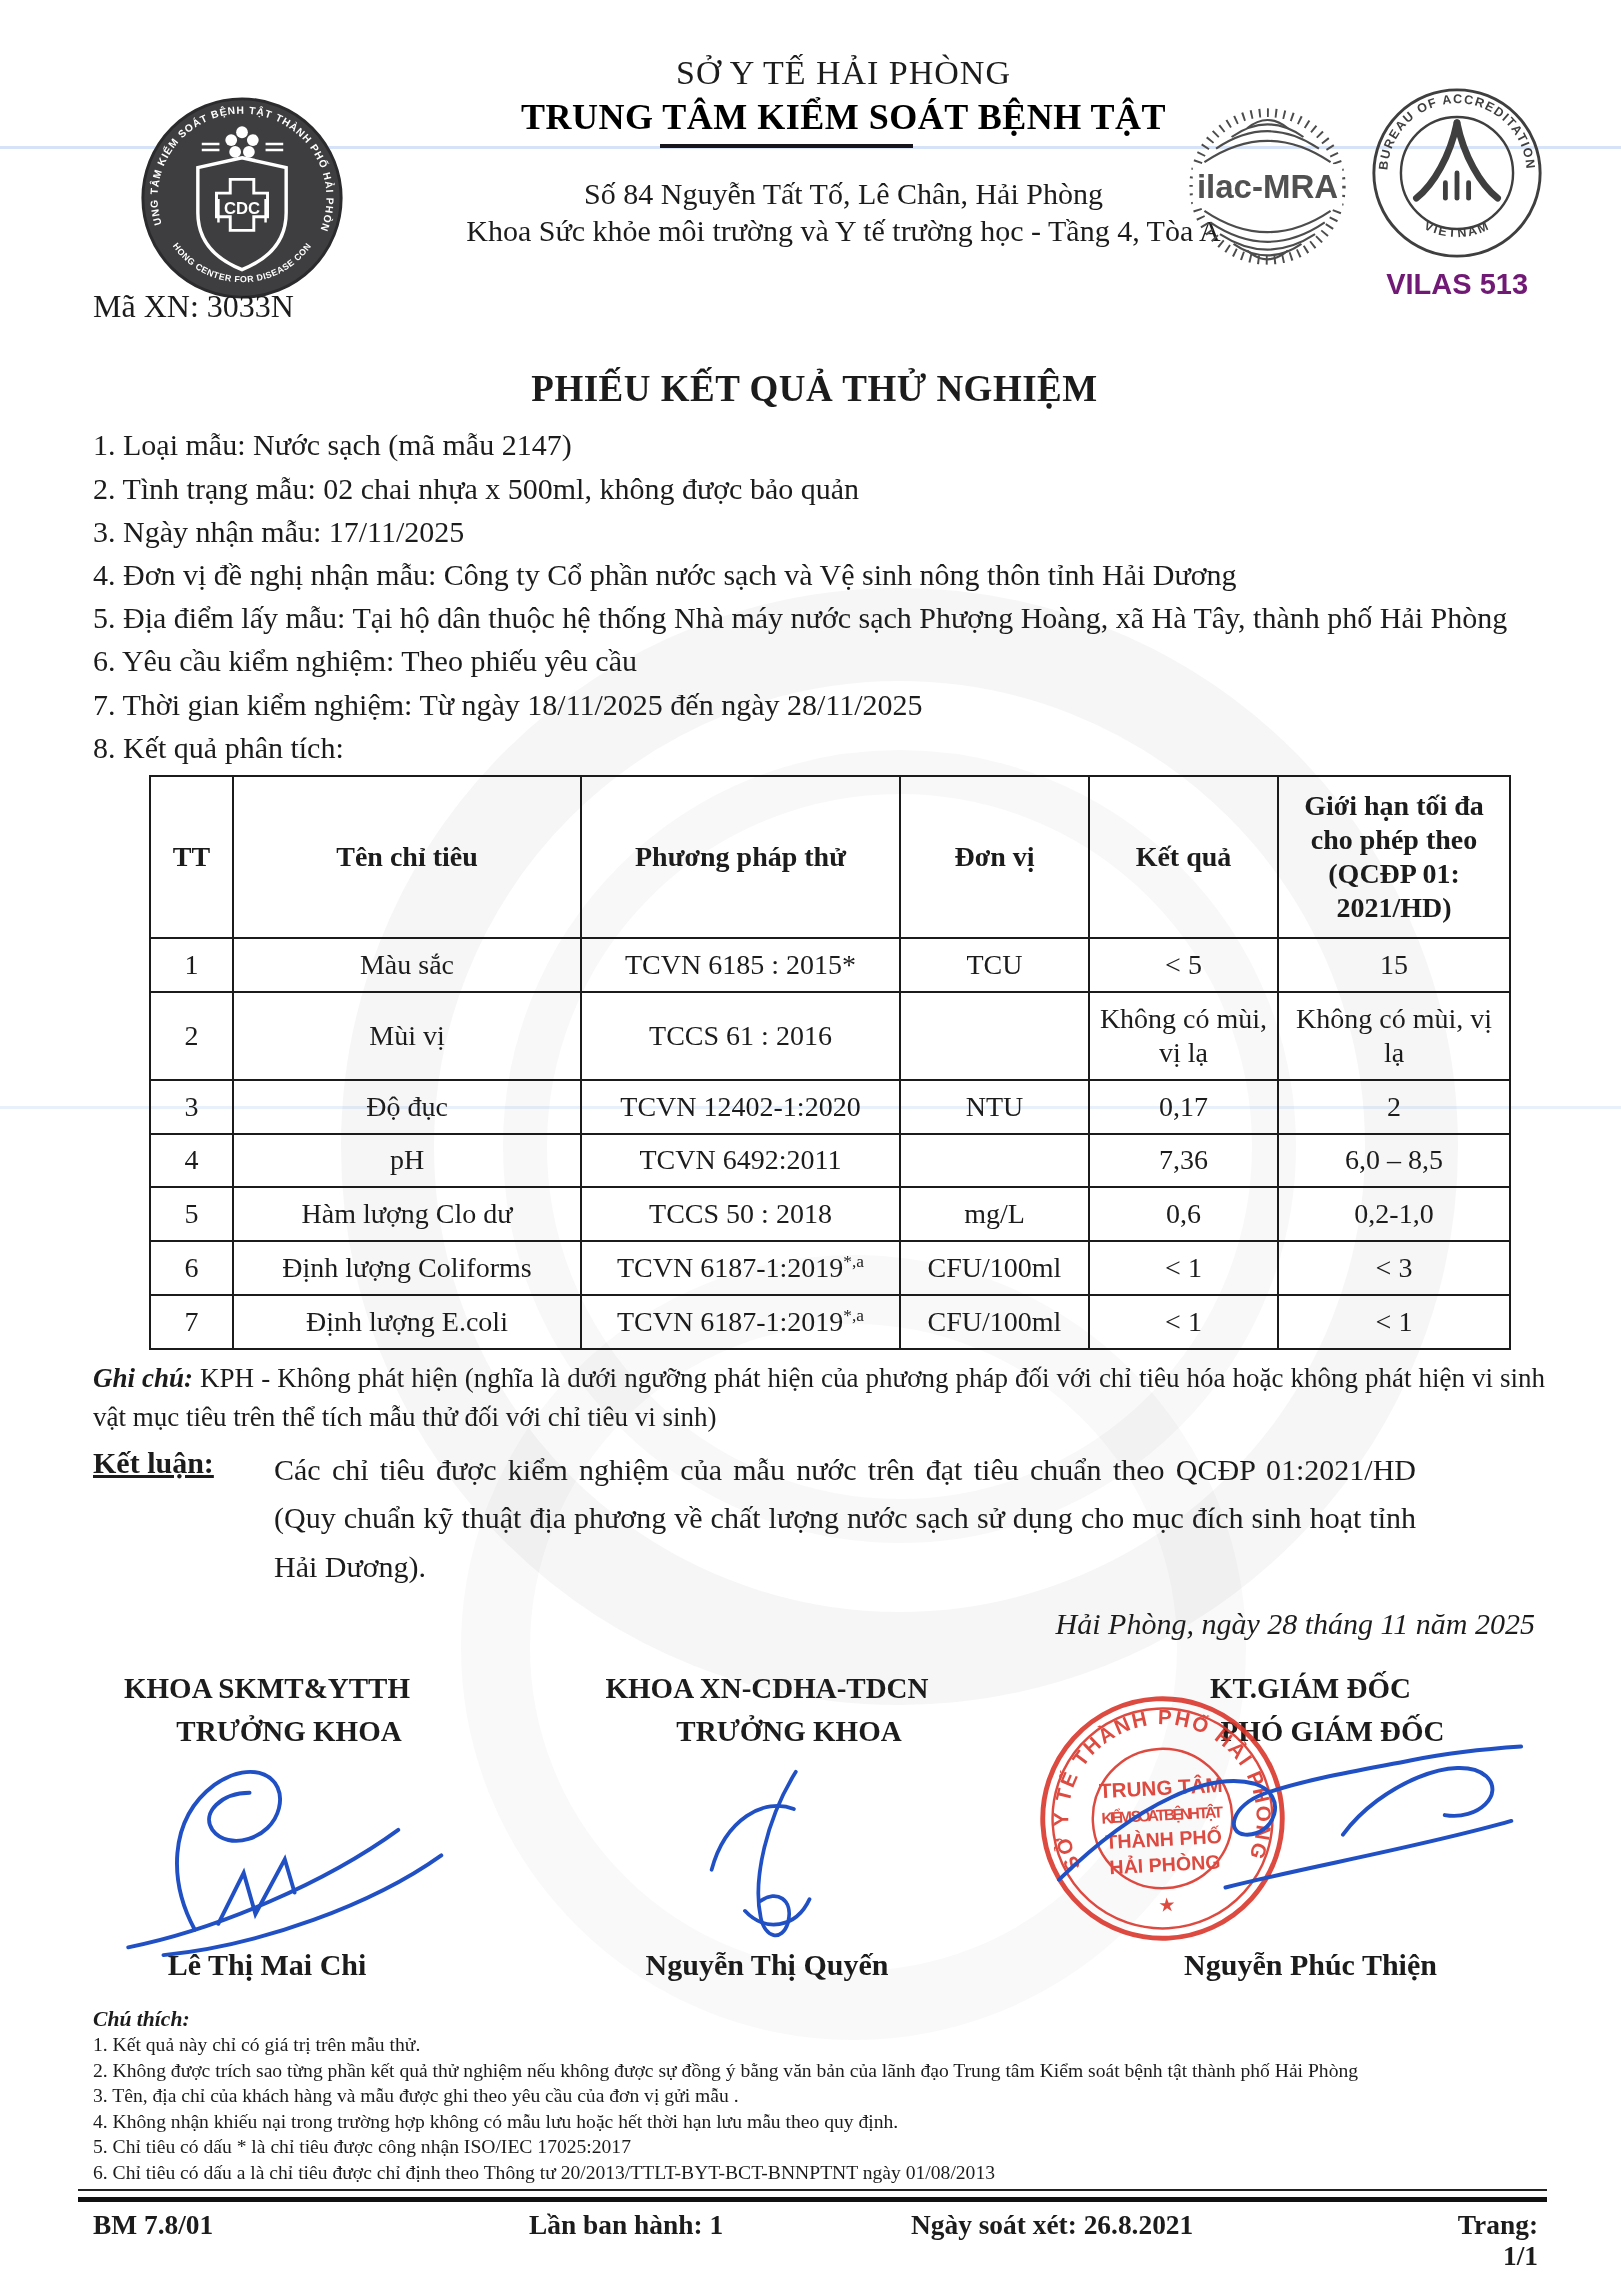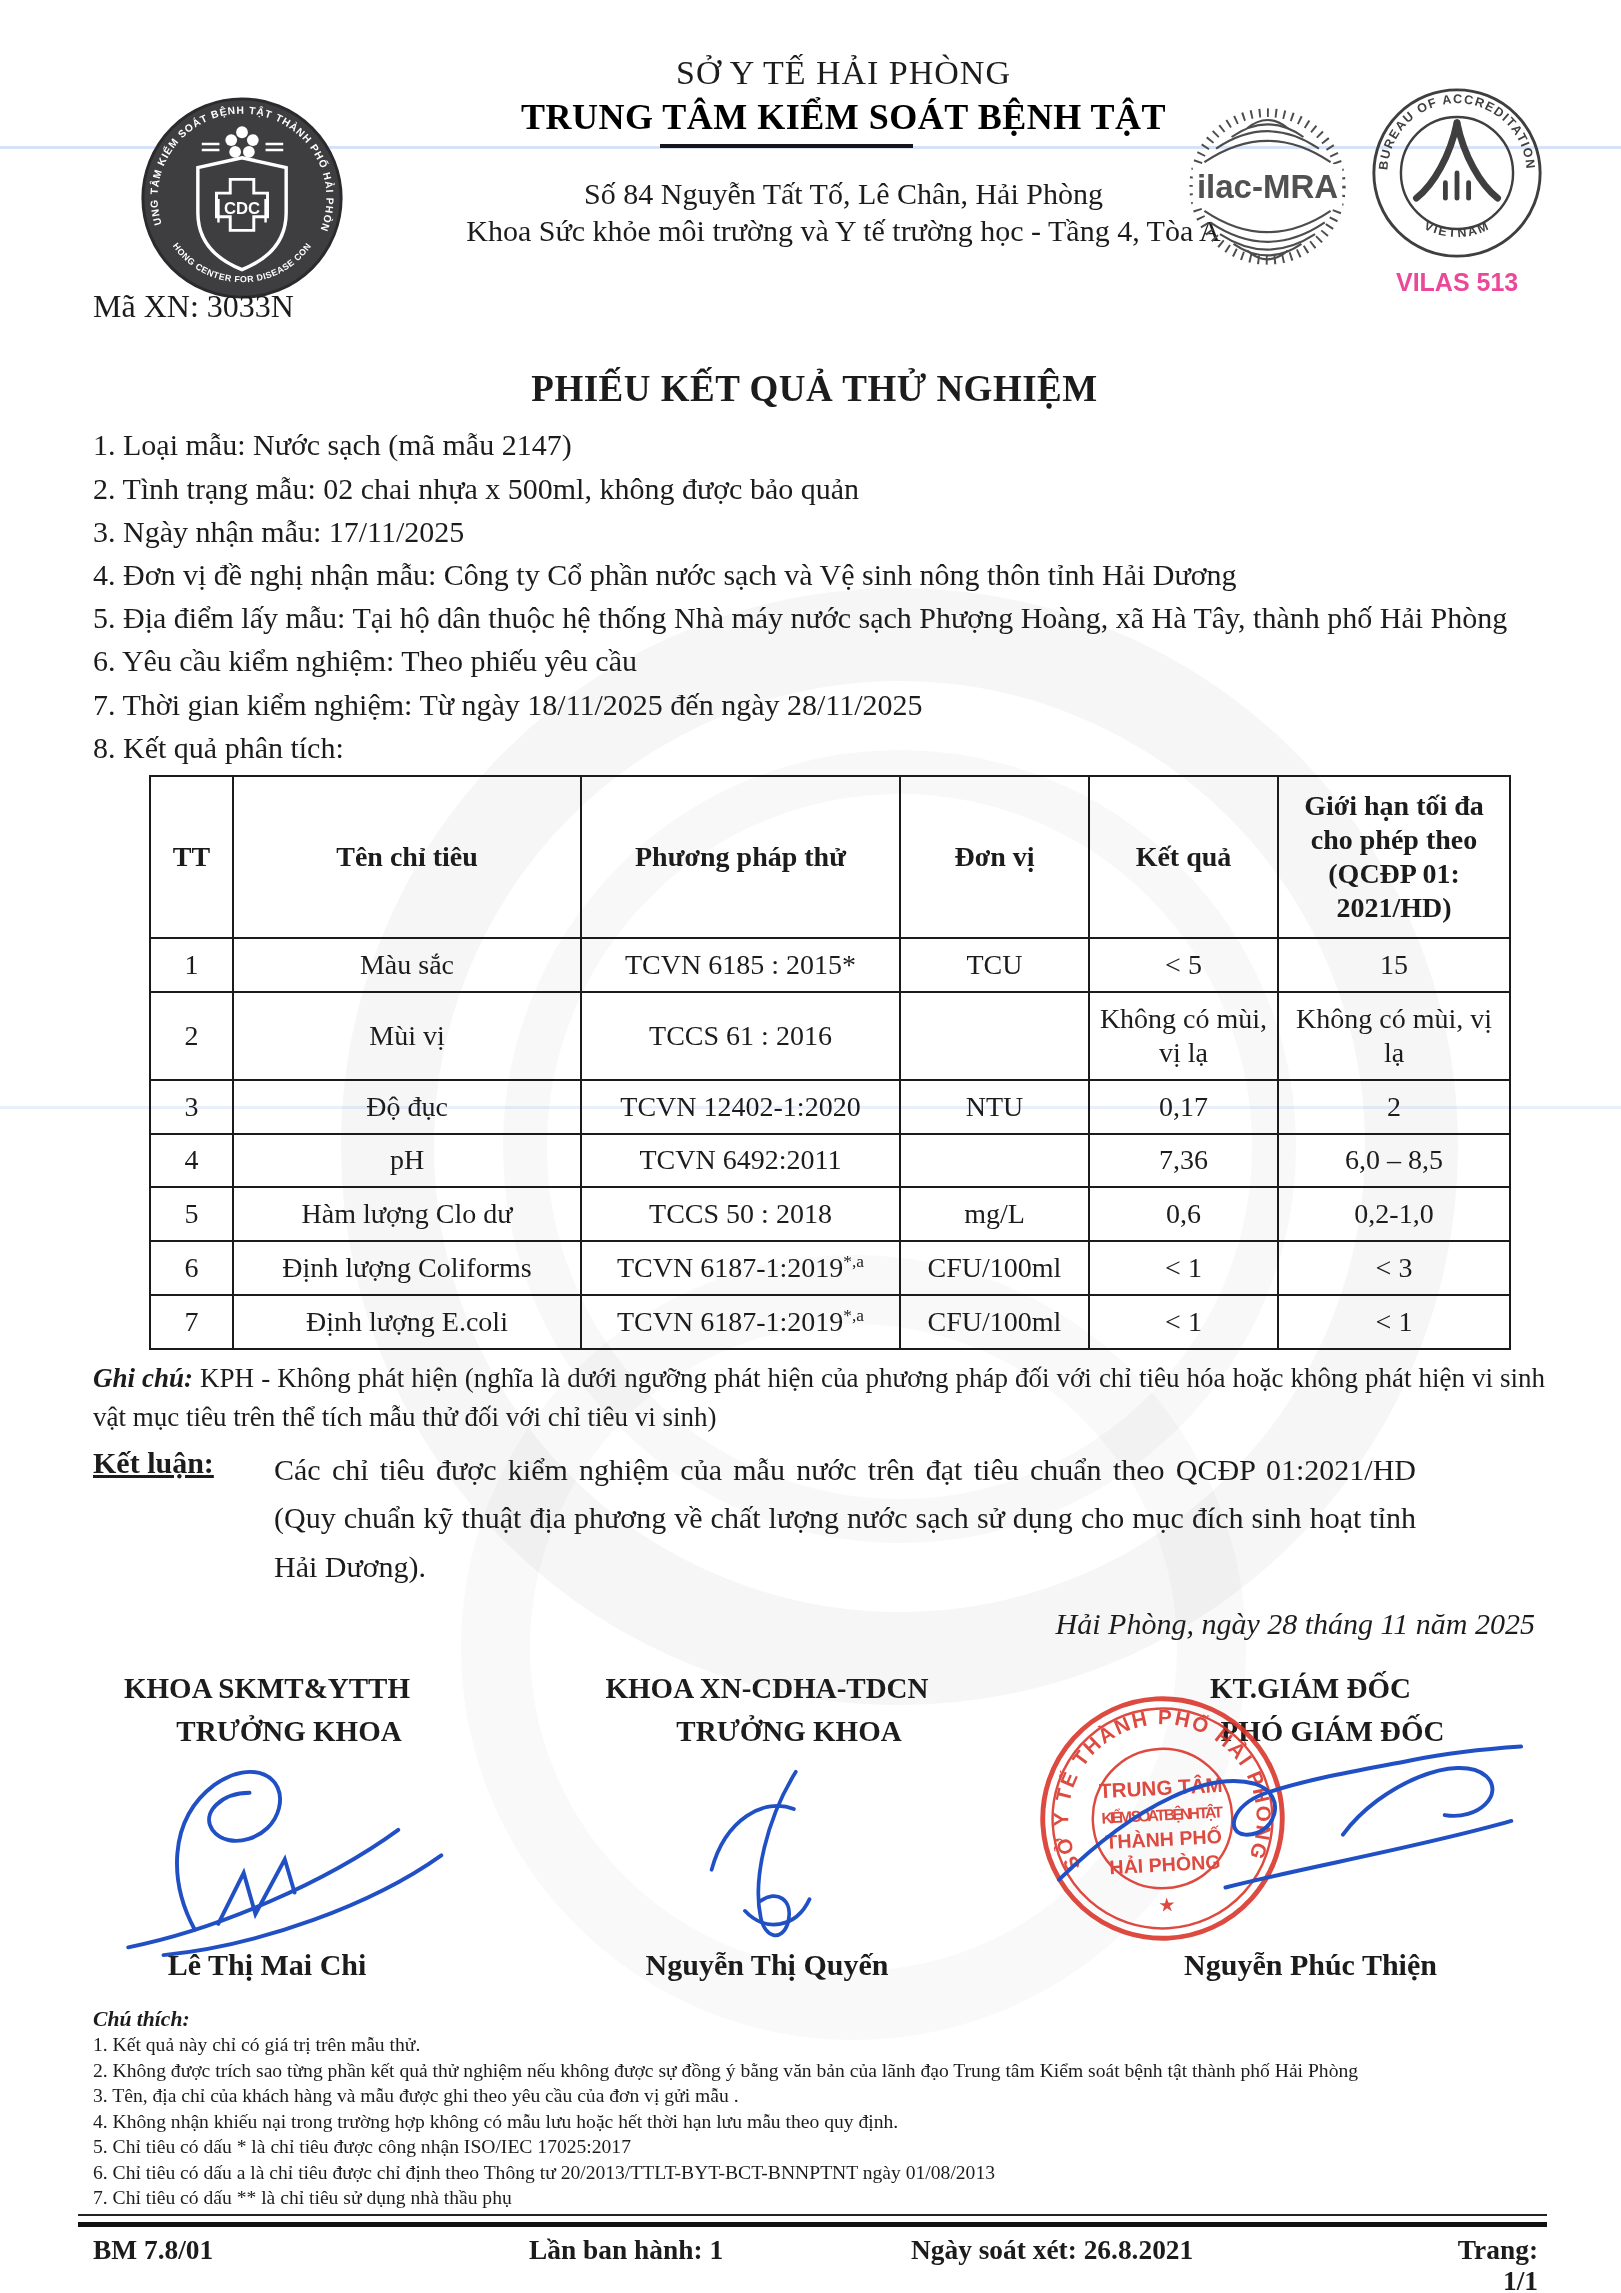--- a/index.html
+++ b/index.html
@@ -34,21 +34,21 @@
   .cdc-logo { position:absolute; left:137px; top:93px; }
   .head-center { position:absolute; left:412px; top:54px; width:863px; text-align:center; }
   .dept-name { font-size:34px; letter-spacing:1px; }
   .center-name { font-size:36px; font-weight:bold; margin-top:3.9px; letter-spacing:0.5px; color:#000000; }
   .center-underline { width:253px; height:3.9px; background:#15151b; margin:5.9px auto 0; transform:translateX(-57px); }
   .addr-line { font-size:30px; margin-top:29px; }
   .division-line { font-size:30px; margin-top:2.9px; }
   .right-logos { position:absolute; right:71px; top:86px; width:365px; height:255px; }
   .ilac-logo { position:absolute; left:0; top:17.6px; }
   .boa-logo { position:absolute; right:5.9px; top:0; text-align:center; }
-  .vilas-text { font-family:"Liberation Sans", sans-serif; font-weight:bold; font-size:25px; color:#ec4899; margin-top:3.9px; }
+  .vilas-text { font-family:"Liberation Sans", sans-serif; font-weight:bold; font-size:29px; color:#701a75; margin-top:3.9px; }
   .code-label { position:absolute; left:93px; top:288px; font-size:32px; }
 
   
   .doc-title { text-align:center; font-size:37px; font-weight:bold; margin:11.8px 0 13.7px 0; letter-spacing:0.5px;padding-left:8px; }
   .info-list { margin:0 78px 0 93px; font-size:30px; line-height:1.44; }
   .info-item { margin:0; }
 
   
   table.results {
     border-collapse:collapse; table-layout:fixed;
@@ -377,21 +377,20 @@
 
   <div class="footnotes">
     <div class="footnotes-label">Chú thích:</div>
     <div id="footnotes-list">
         <div class="footnote-item">1.  Kết quả này chỉ có giá trị trên mẫu thử.</div>
         <div class="footnote-item">2.  Không được trích sao từng phần kết quả thử nghiệm nếu không được sự đồng ý bằng văn bản của lãnh đạo Trung tâm Kiểm soát bệnh tật thành phố Hải Phòng</div>
         <div class="footnote-item">3.  Tên, địa chỉ của khách hàng và mẫu được ghi theo yêu cầu của đơn vị gửi mẫu .</div>
         <div class="footnote-item">4.  Không nhận khiếu nại trong trường hợp không có mẫu lưu hoặc hết thời hạn lưu mẫu theo quy định.</div>
         <div class="footnote-item">5.  Chỉ tiêu có dấu * là chỉ tiêu được công nhận ISO/IEC 17025:2017</div>
         <div class="footnote-item">6.  Chỉ tiêu có dấu a là chỉ tiêu được chỉ định theo Thông tư 20/2013/TTLT-BYT-BCT-BNNPTNT ngày 01/08/2013</div>
-        <div class="footnote-item">7.  Chỉ tiêu có dấu ** là chỉ tiêu sử dụng nhà thầu phụ</div>
       </div>
   </div>
 
   <div class="footer-rule-thin"></div>
   <div class="footer-rule-thick"></div>
   <div class="footer-bar">
     <span class="f1">BM 7.8/01</span>
     <span class="f2">Lần ban hành: 1</span>
     <span class="f3">Ngày soát xét: 26.8.2021</span>
     <span class="f4">Trang: 1/1</span>

